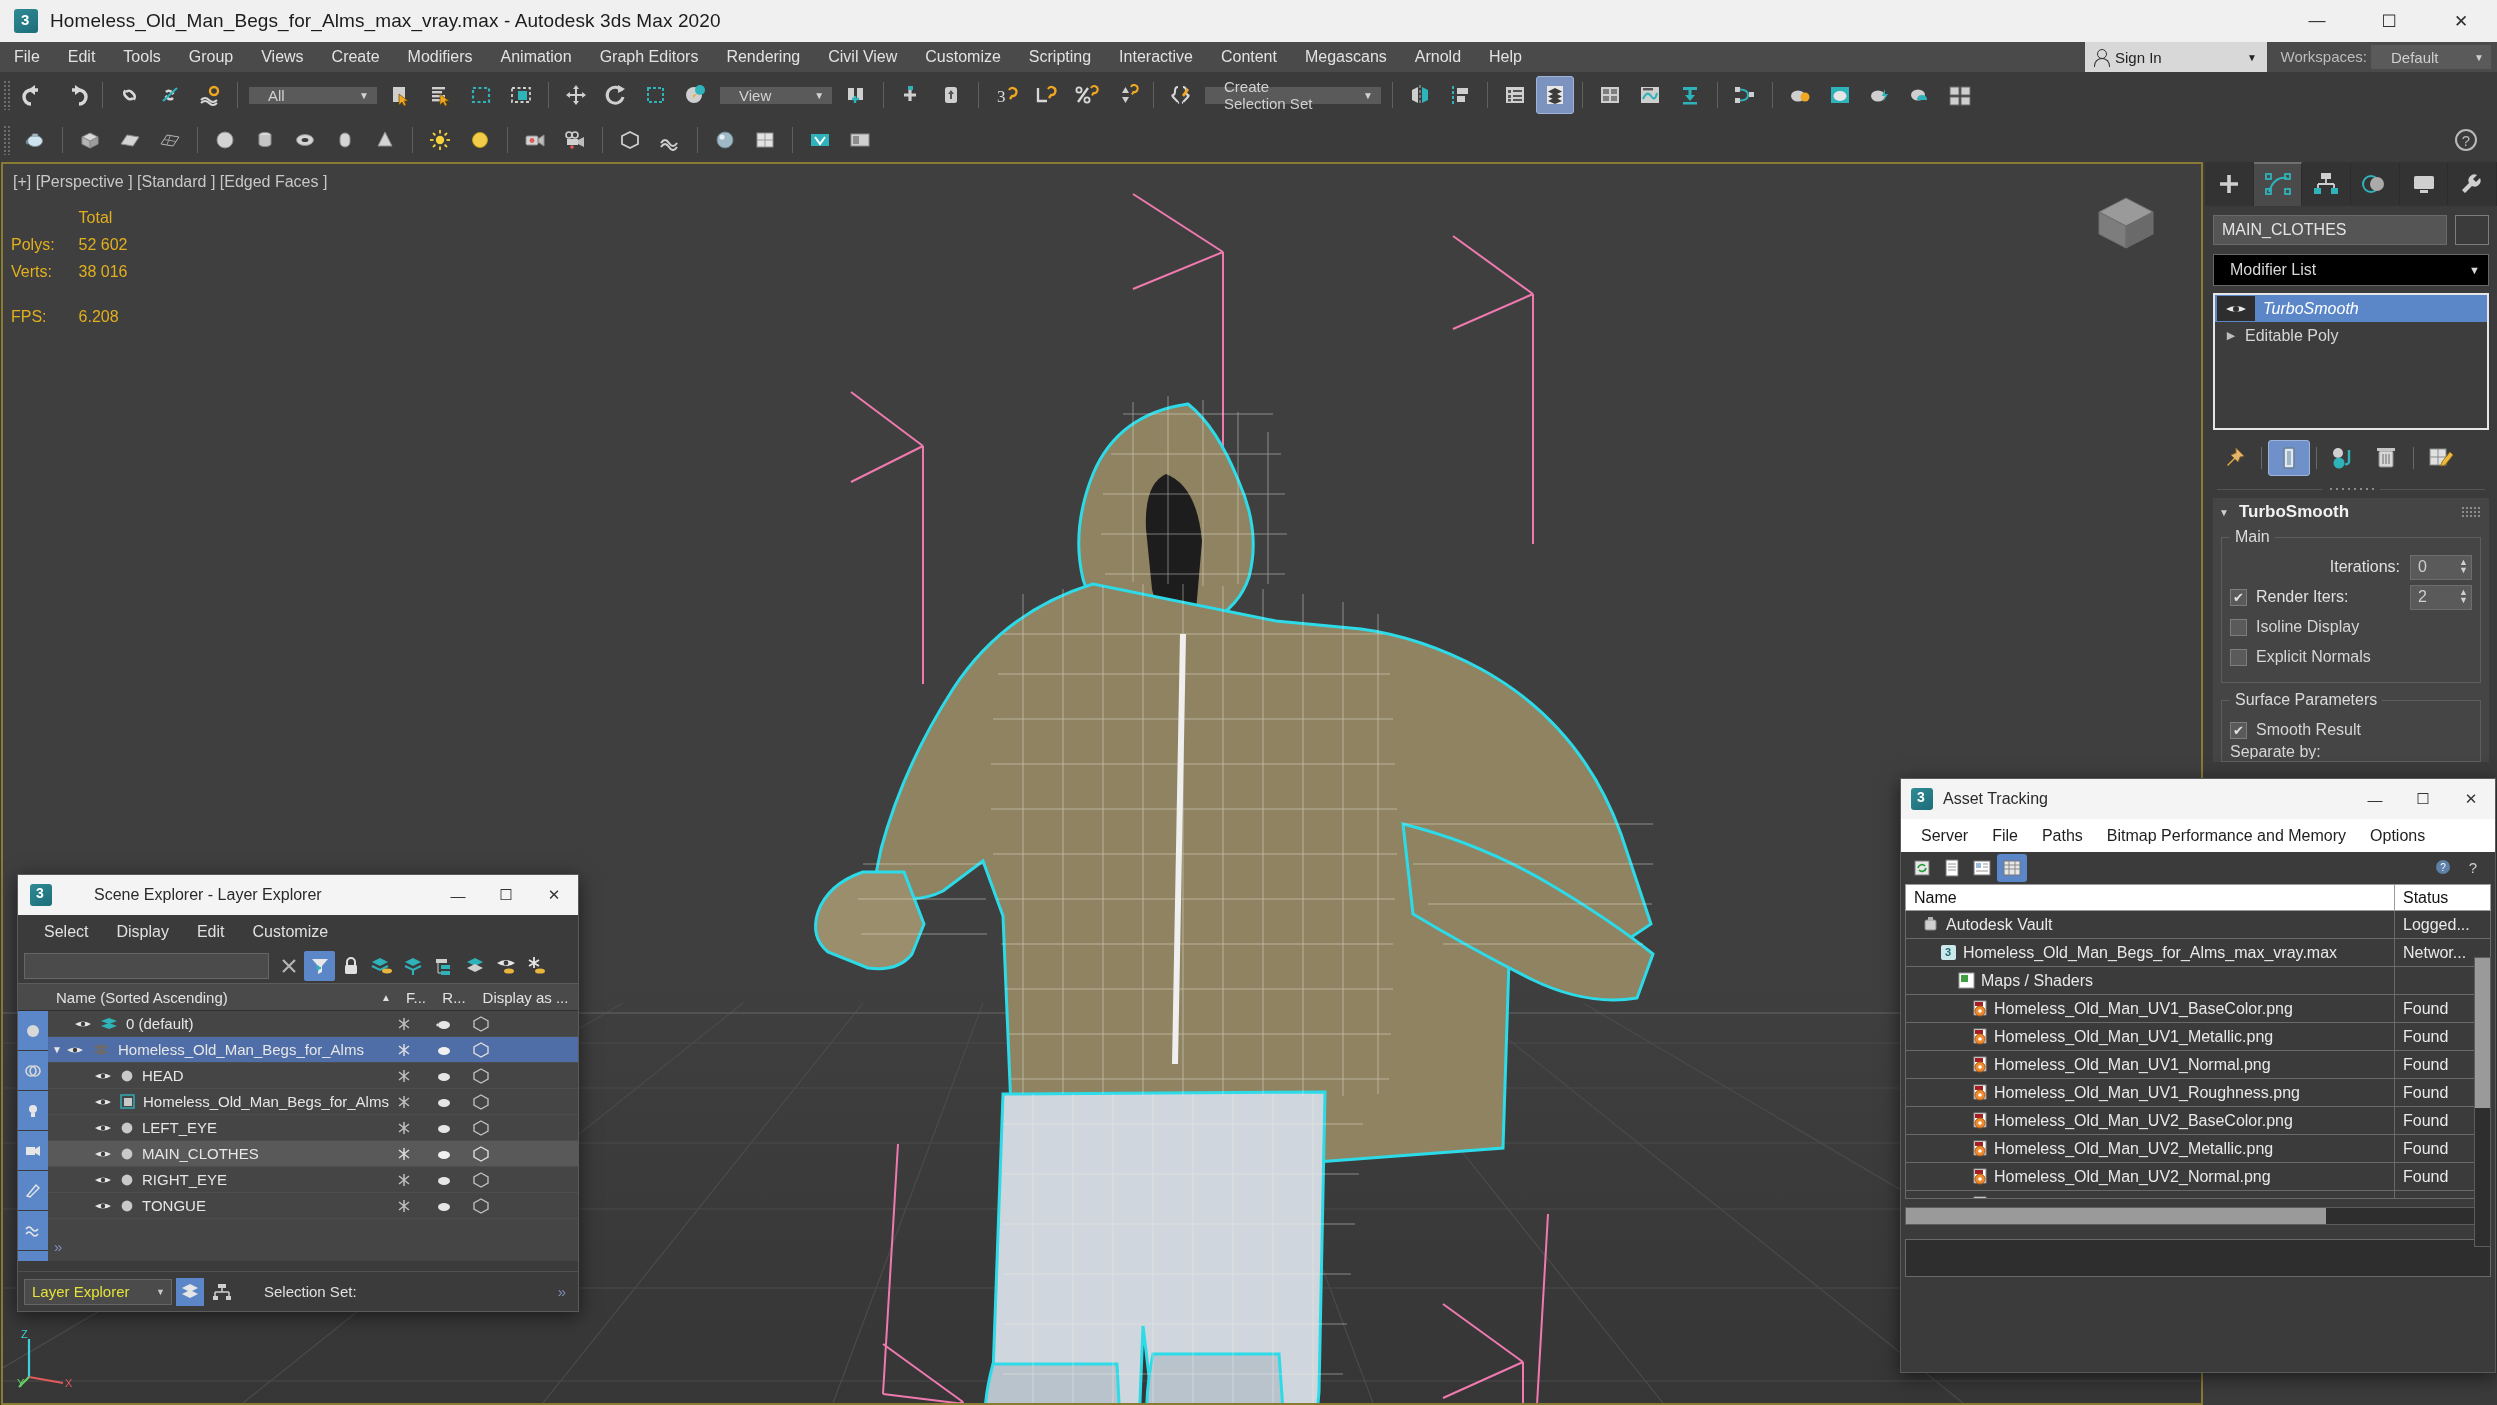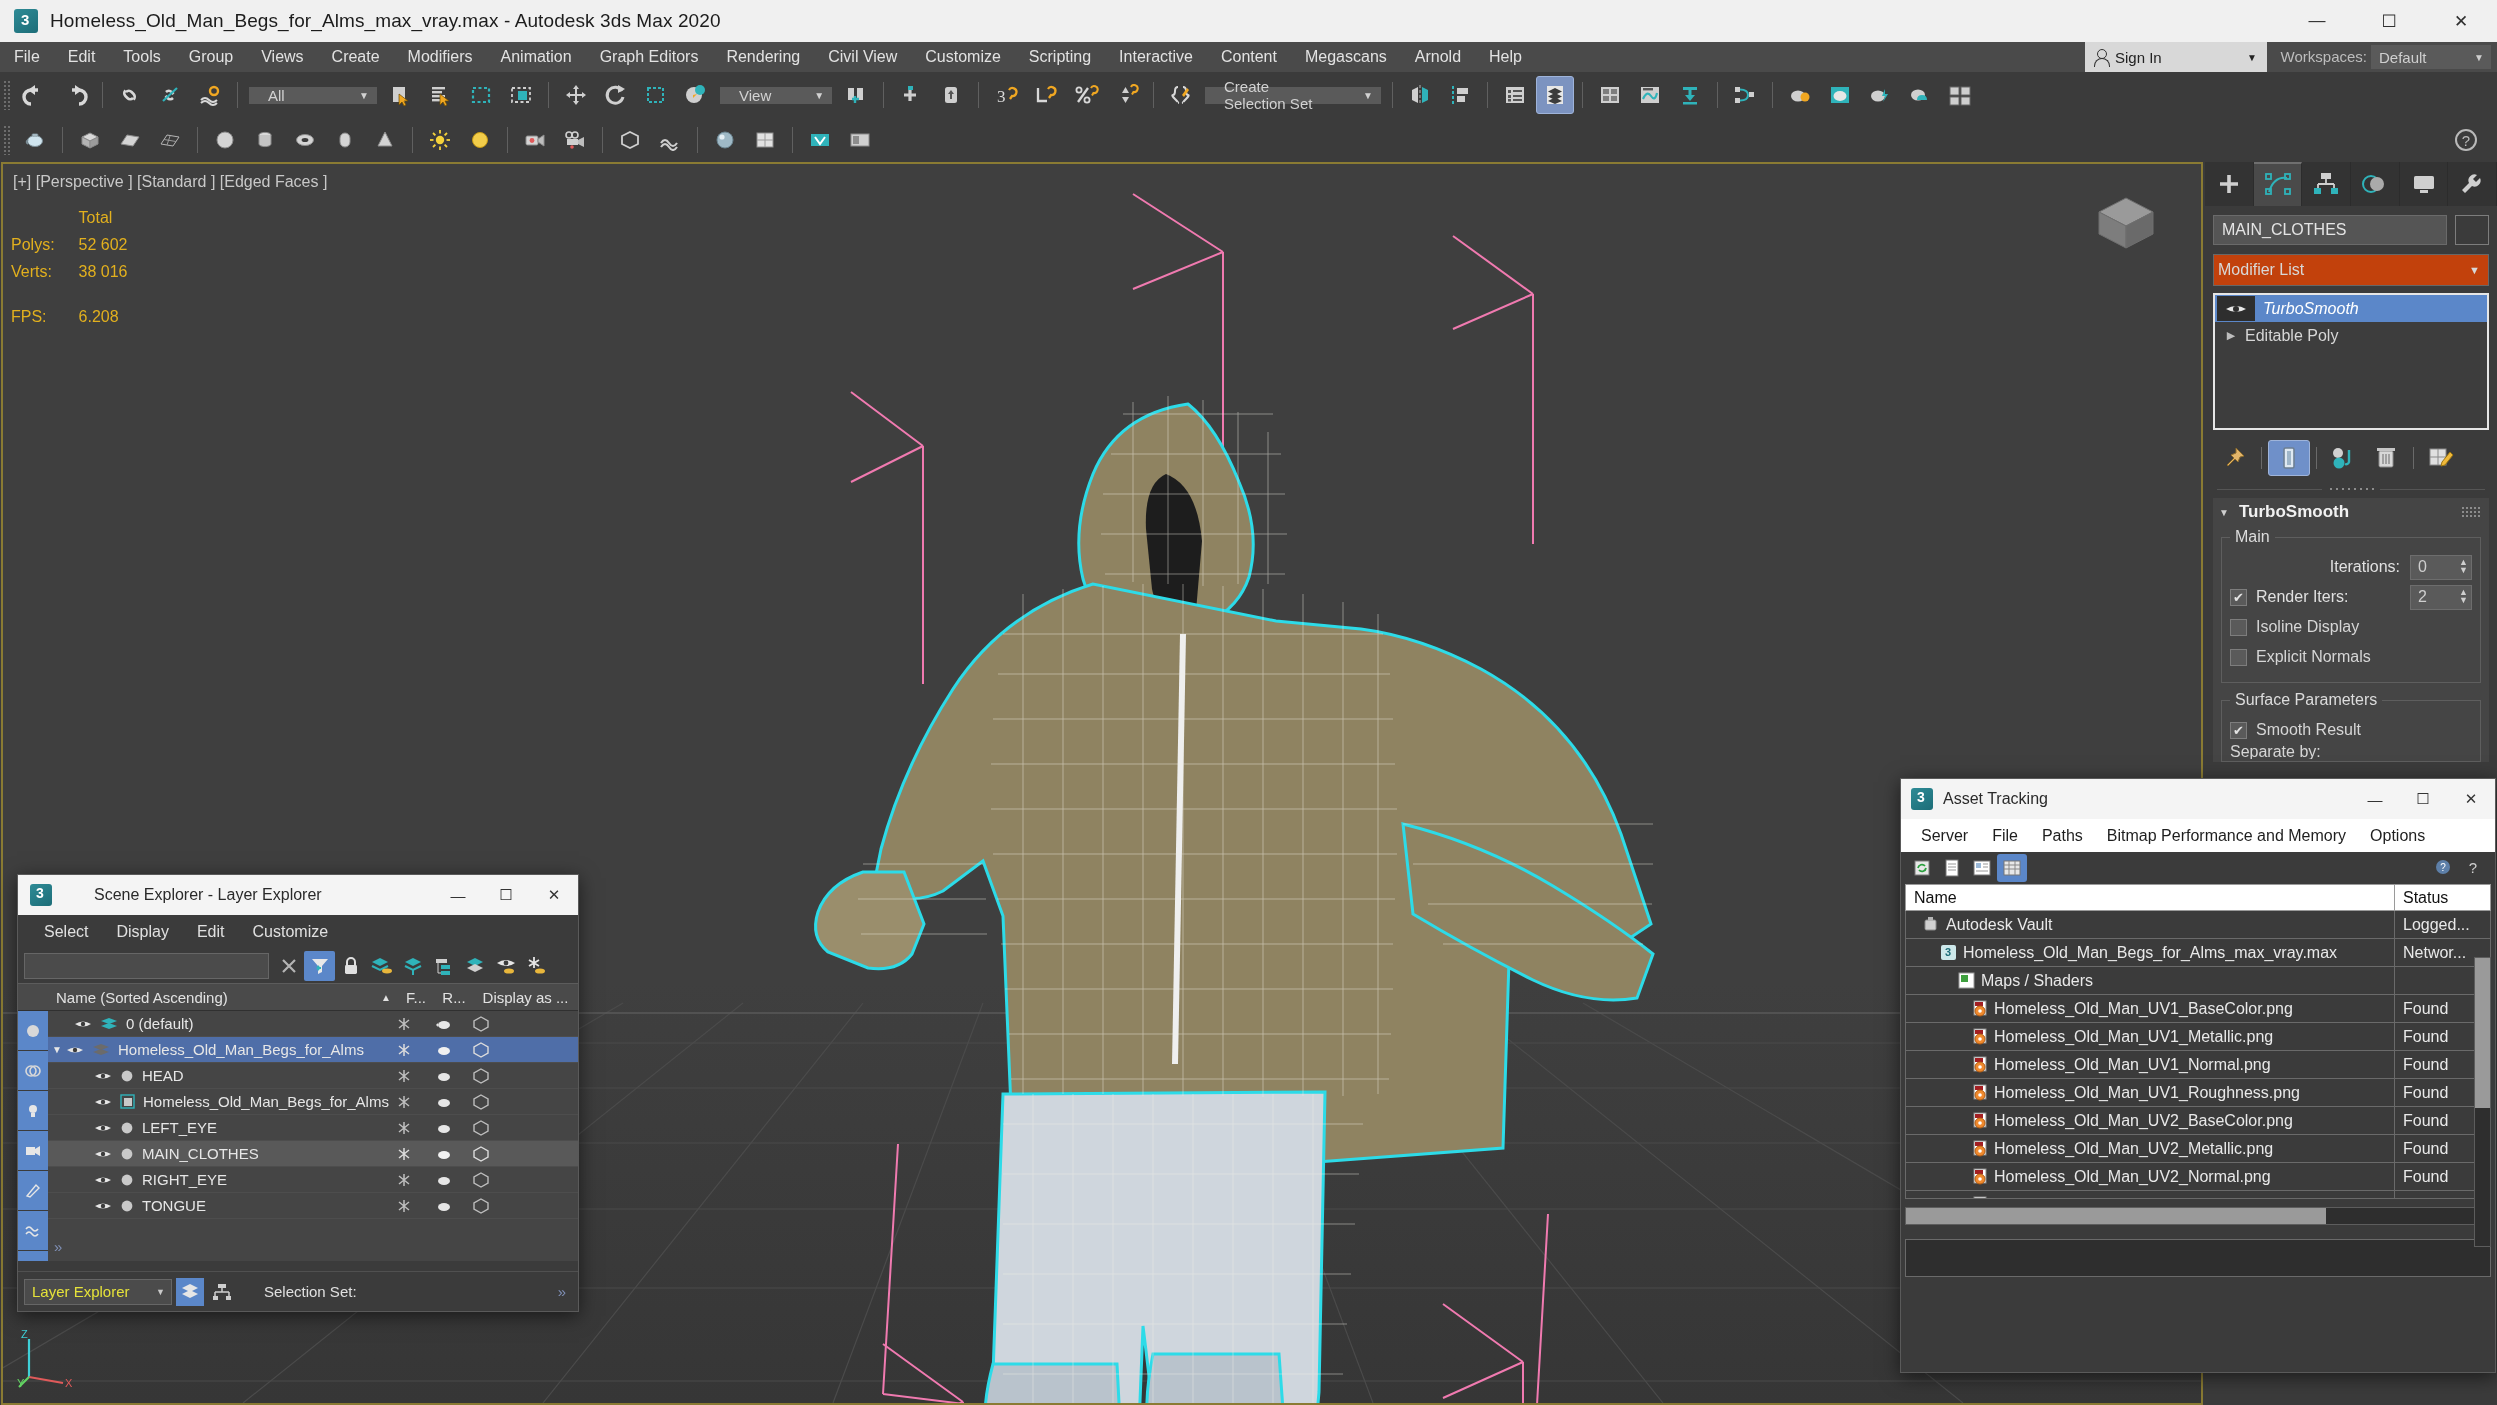--- a/index.html
+++ b/index.html
@@ -16,21 +16,21 @@
 
   
   #menubar{position:absolute;left:0;top:42px;width:2497px;height:30px;background:#4a4a4a;display:flex;align-items:center;}
   .menu-item{padding:0 14px;font-size:16px;color:#e2e2e2;line-height:30px;height:30px;}
   #signin{position:absolute;right:230px;top:42px;height:30px;width:182px;background:#d8d8d8;display:flex;align-items:center;color:#222;font-size:15px;}
   #signin .person{width:14px;height:17px;margin:0 7px 0 9px;position:relative;}
   #signin .person:before{content:"";position:absolute;left:3px;top:0;width:8px;height:8px;border:1.6px solid #333;border-radius:50%;}
   #signin .person:after{content:"";position:absolute;left:0;top:9px;width:14px;height:8px;border:1.6px solid #333;border-bottom:none;border-radius:8px 8px 0 0;}
   #signin .caret{margin-left:auto;margin-right:10px;font-size:10px;}
   #ws-label{position:absolute;right:130px;top:42px;height:30px;line-height:30px;font-size:15px;color:#bdbdbd;}
-  #ws-select{position:absolute;right:6px;top:45px;height:24px;width:120px;background:#5a5a5a;display:flex;align-items:center;color:#cfcfcf;font-size:15px;padding-left:8px;}
+  #ws-select{position:absolute;right:6px;top:45px;height:24px;width:120px;background:#5a5a5a;display:flex;align-items:center;color:#cfcfcf;font-size:15px;padding-left:20px;}
   #ws-select .caret{margin-left:auto;margin-right:7px;font-size:10px;}
 
   
   .toolbar{position:absolute;left:0;width:2497px;background:#3b3b3b;display:flex;align-items:center;}
   #toolbar1{top:72px;height:46px;}
   #toolbar2{top:118px;height:44px;}
   .grip{width:8px;height:30px;margin:0 4px 0 3px;
         background-image:radial-gradient(#6d6d6d 1px,transparent 1px);
         background-size:4px 4px;}
   .tbtn{width:38px;height:38px;margin:0 1px;display:flex;align-items:center;justify-content:center;border-radius:3px;position:relative;}
@@ -51,21 +51,21 @@
   #axis-tripod{position:absolute;left:14px;bottom:14px;width:70px;height:60px;}
 
   
   #cmdpanel{position:absolute;left:2205px;top:162px;width:292px;height:1243px;background:#3b3b3b;}
   #cp-tabs{display:flex;height:44px;background:#333;}
   .cp-tab{flex:1;display:flex;align-items:center;justify-content:center;border-right:1px solid #2c2c2c;}
   .cp-tab.sel{background:#4a4a4a;border-top:2px solid #6f6f6f;}
   #cp-name{margin:9px 8px 0 8px;display:flex;align-items:center;}
   #cp-name input{flex:1;height:30px;background:#555;border:1px solid #6a6a6a;color:#e4e4e4;font-size:16px;padding-left:8px;font-family:"Liberation Sans",sans-serif;}
   #cp-color{width:34px;height:30px;background:#3b3b3b;border:1px solid #7d7d7d;margin-left:8px;}
-  #cp-modlist{margin:9px 8px 0 8px;height:32px;background:#c2410c;border:1px solid #676767;display:flex;align-items:center;color:#d8d8d8;font-size:16px;padding-left:4px;}
+  #cp-modlist{margin:9px 8px 0 8px;height:32px;background:#000000;border:1px solid #676767;display:flex;align-items:center;color:#d8d8d8;font-size:16px;padding-left:16px;}
   #cp-modlist .caret{margin-left:auto;margin-right:8px;font-size:11px;}
   #cp-stack{margin:7px 8px 0 8px;height:137px;background:#3d3d3d;border:2px solid #e6e6e6;}
   .stack-row{height:27px;display:flex;align-items:center;font-size:16px;padding-left:2px;}
   .stack-row.sel{background:#5b87c9;color:#fff;font-style:italic;}
   .stack-row .eye{width:38px;height:25px;background:#2e2e2e;display:flex;align-items:center;justify-content:center;margin-right:8px;}
   .stack-row .arrow{width:28px;text-align:center;font-size:11px;color:#bdbdbd;}
   #cp-stackbtns{margin:8px 8px 0 8px;display:flex;align-items:center;height:40px;}
   #cp-stackbtns .sb{width:42px;height:36px;display:flex;align-items:center;justify-content:center;border-radius:3px;}
   #cp-stackbtns .sb.on{background:#6f90c9;border:1px solid #9fb4da;}
   #cp-stackbtns .sep{width:1px;height:22px;background:#6a6a6a;margin:0 6px;}

